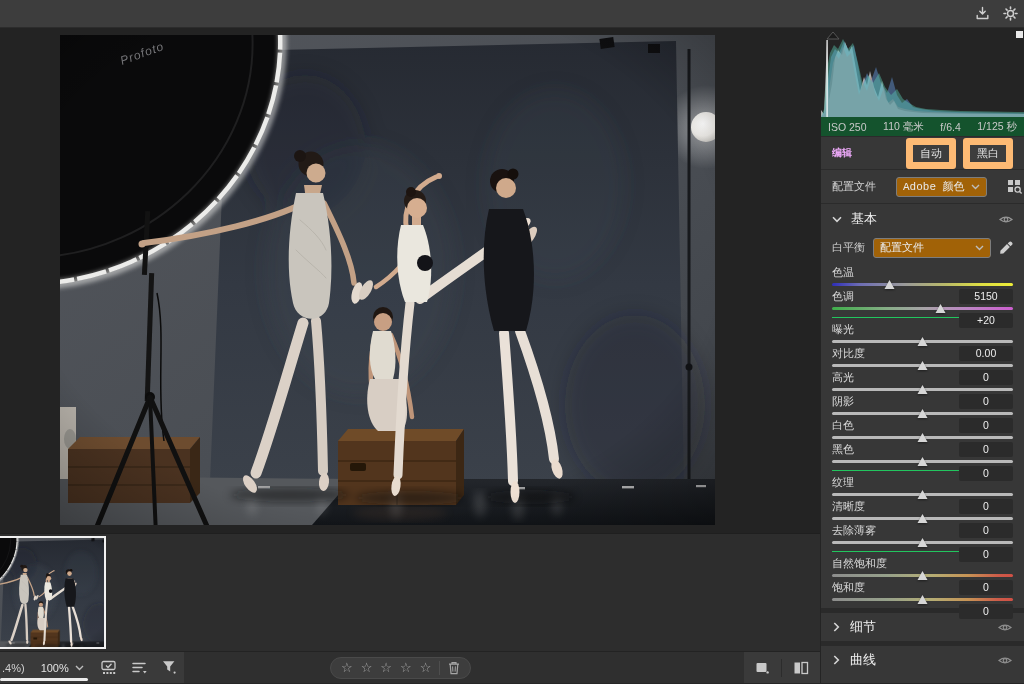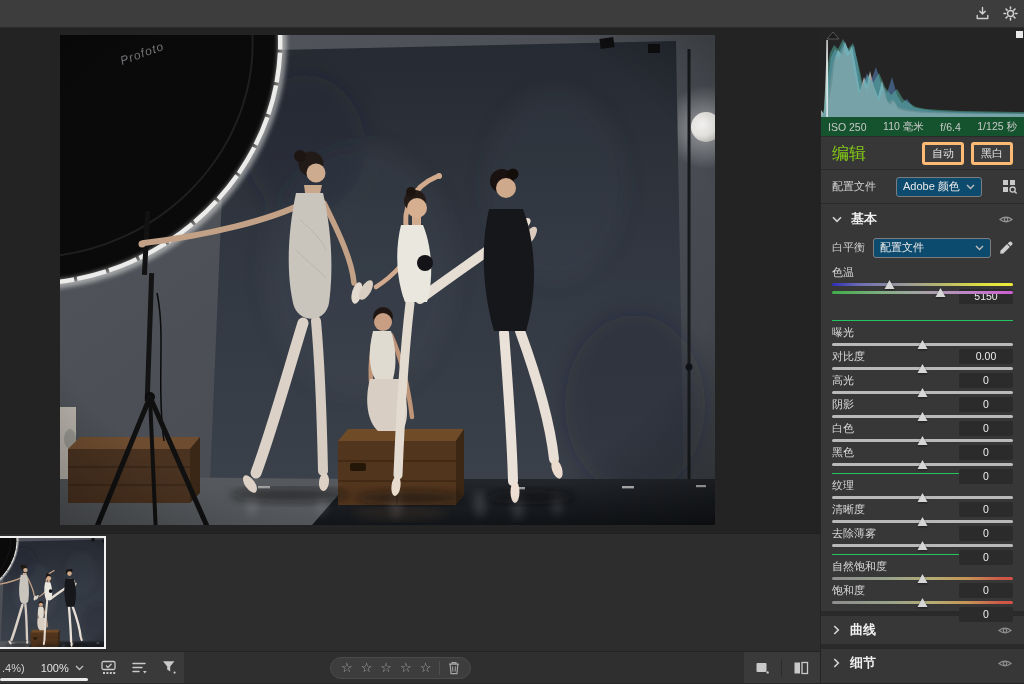--- a/index.html
+++ b/index.html
@@ -33,32 +33,32 @@
   .seg-right .vdiv{width:1px;height:18px;background:#2c2c2c;}
   
   .panel{width:204px;background:#373737;border-left:1px solid #242424;display:flex;flex-direction:column;overflow:hidden;}
   .hist{height:89px;background:#242424;position:relative;}
   .hist svg{display:block;}
   .clip-shadow{position:absolute;left:5px;top:3px;}
   .clip-high{position:absolute;right:1px;top:3px;width:7px;height:7px;background:#e9e9e9;}
   .exif{height:20px;background:#14532d;display:flex;align-items:center;justify-content:space-between;padding:0 7px;border-bottom:1px solid #2b2b2b;}
   .exif span{font-size:10.5px;color:#c9c9c9;white-space:nowrap;}
   .edit-row{height:33px;display:flex;align-items:center;padding:0 11px;border-bottom:1px solid #2b2b2b;}
-  .edit-title{font-size:17px;font-weight:normal;color:#84cc16;}
+  .edit-title{font-size:10px;font-weight:bold;color:#f0abfc;}
   .edit-btns{margin-left:auto;display:flex;gap:7px;}
-  .pbtn{font-size:11px;color:#e3e3e3;background:#3d3d3d;border:3px solid #fdba74;border-radius:3px;padding:2px 7px;line-height:13px;cursor:default;}
+  .pbtn{font-size:11px;color:#e3e3e3;background:#3d3d3d;border:7px solid #fdba74;border-radius:3px;padding:2px 7px;line-height:13px;cursor:default;}
   .profile-row{height:34px;display:flex;align-items:center;padding:0 11px;gap:20px;border-bottom:1px solid #2b2b2b;}
   .plabel{font-size:11px;color:#d2d2d2;white-space:nowrap;}
-  .dropdown{height:20px;background:#0c4a6e;border:1px solid #7d7d7d;border-radius:3px;display:flex;align-items:center;padding:0 6px;gap:6px;cursor:default;}
+  .dropdown{height:20px;background:#a16207;border:1px solid #7d7d7d;border-radius:3px;display:flex;align-items:center;padding:0 6px;gap:6px;cursor:default;font-family:Liberation Mono, monospace;}
   .dropdown .dval{font-size:11px;color:#e9e9e9;white-space:nowrap;flex:1;}
   .profile-row .dropdown{width:118px;}
   
   .basic{padding:0 11px;}
   .sec-head{height:30px;display:flex;align-items:center;gap:9px;}
-  .sec-title{font-size:13px;font-weight:bold;color:#f1f1f1;}
+  .sec-title{font-size:13px;font-weight:normal;color:#f1f1f1;}
   .sec-head .spacer,.csec .spacer{flex:1;}
   .wb-row{height:27px;display:flex;align-items:center;gap:8px;}
   .wb-row .dropdown{width:126px;}
   .sgroup{padding:3px 0 5px;}
   .sgroup + .sgroup{border-top:1px solid #22c55e;text-align:right;}
   .srow{height:24px;position:relative;}
   .srow-top{display:flex;align-items:center;justify-content:space-between;height:16px;}
   .slabel{font-size:11px;color:#d8d8d8;white-space:nowrap;}
   .vbox{min-width:54px;height:15px;background:#2b2b2b;border-radius:2px;color:#ededed;font-size:10.5px;display:flex;align-items:center;justify-content:center;cursor:text;margin-top:48px;}
   .strack{position:relative;height:3px;border-radius:2px;margin-top:3px;background:#b9b9b9;cursor:default;}
@@ -460,20 +460,24 @@
           <div class="srow">
             <div class="srow-top">
               <span class="slabel">色温</span>
               <span class="vbox">5150</span>
             </div>
             <div class="strack t-temp">
               <span class="sthumb" style="left: 32%;"></span>
             </div>
           </div>
           <div class="srow">
+            <div class="srow-top">
+              <span class="slabel">色调</span>
+              <span class="vbox">+20</span>
+            </div>
             <div class="strack t-tint">
               <span class="sthumb" style="left: 60%;"></span>
             </div>
           </div>
         </div>
       <div class="sgroup">
           <div class="srow">
             <div class="srow-top">
               <span class="slabel">曝光</span>
               <span class="vbox">0.00</span>
@@ -572,40 +576,40 @@
               <span class="slabel">饱和度</span>
               <span class="vbox">0</span>
             </div>
             <div class="strack t-vib">
               <span class="sthumb" style="left: 50%;"></span>
             </div>
           </div>
         </div>
     </div>
 
+    <div class="csec">
+      <svg class="icon" width="7" height="10" viewBox="0 0 7 10">
+          <polyline points="1.3,1 5.3,5 1.3,9" fill="none" stroke="#d5d5d5" stroke-width="1.6"></polyline>
+        </svg>
+      <span class="sec-title">细节</span>
+      <span class="spacer"></span>
+      <span>
+          <svg class="icon" width="14" height="11" viewBox="0 0 14 11">
+            <path d="M1,5.5 Q7,0.8 13,5.5 Q7,10.2 1,5.5 Z" fill="none" stroke="#8e8e8e" stroke-width="1.2"></path>
+            <circle cx="7" cy="5.5" r="1.8" fill="none" stroke="#8e8e8e" stroke-width="1.2"></circle>
+          </svg>
+        </span>
+    </div>
     <div class="csec">
       <svg class="icon" width="7" height="10" viewBox="0 0 7 10">
           <polyline points="1.3,1 5.3,5 1.3,9" fill="none" stroke="#d5d5d5" stroke-width="1.6"></polyline>
         </svg>
       <span class="sec-title">曲线</span>
       <span class="spacer"></span>
       <span>
           <svg class="icon" width="14" height="11" viewBox="0 0 14 11">
             <path d="M1,5.5 Q7,0.8 13,5.5 Q7,10.2 1,5.5 Z" fill="none" stroke="#8e8e8e" stroke-width="1.2"></path>
             <circle cx="7" cy="5.5" r="1.8" fill="none" stroke="#8e8e8e" stroke-width="1.2"></circle>
           </svg>
         </span>
     </div>
-    <div class="csec">
-      <svg class="icon" width="7" height="10" viewBox="0 0 7 10">
-          <polyline points="1.3,1 5.3,5 1.3,9" fill="none" stroke="#d5d5d5" stroke-width="1.6"></polyline>
-        </svg>
-      <span class="sec-title">细节</span>
-      <span class="spacer"></span>
-      <span>
-          <svg class="icon" width="14" height="11" viewBox="0 0 14 11">
-            <path d="M1,5.5 Q7,0.8 13,5.5 Q7,10.2 1,5.5 Z" fill="none" stroke="#8e8e8e" stroke-width="1.2"></path>
-            <circle cx="7" cy="5.5" r="1.8" fill="none" stroke="#8e8e8e" stroke-width="1.2"></circle>
-          </svg>
-        </span>
-    </div>
   </aside>
 </div>
 
 </body></html>

